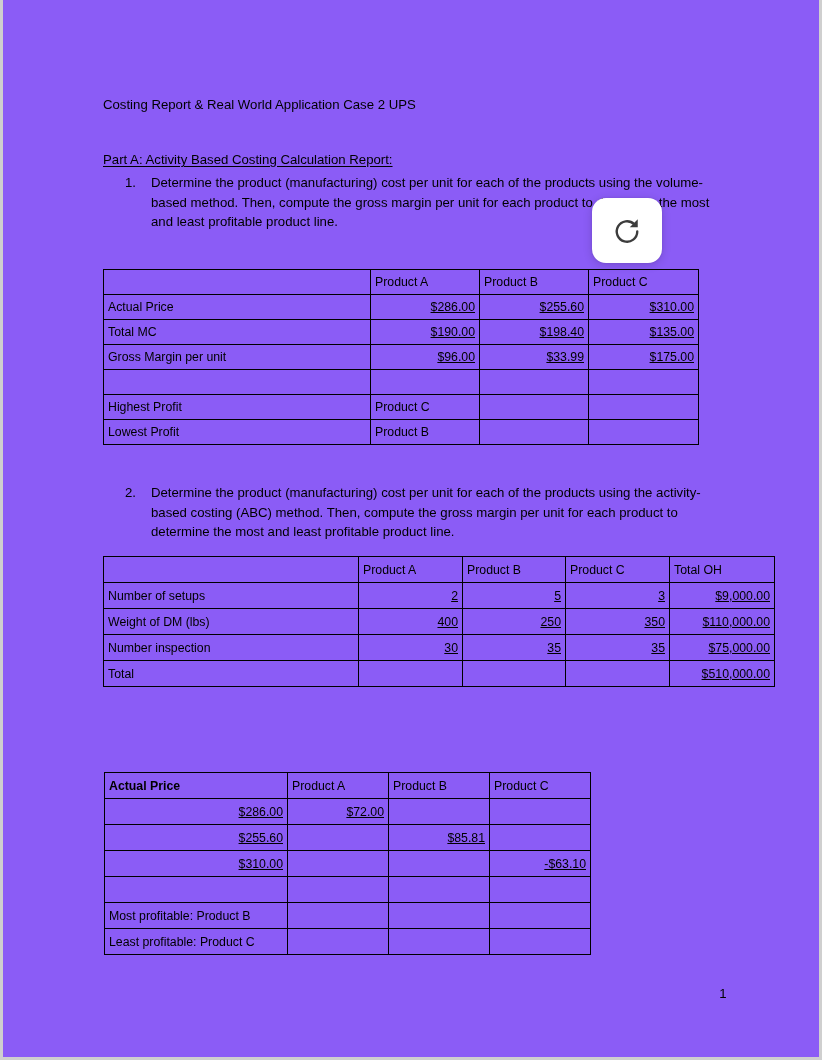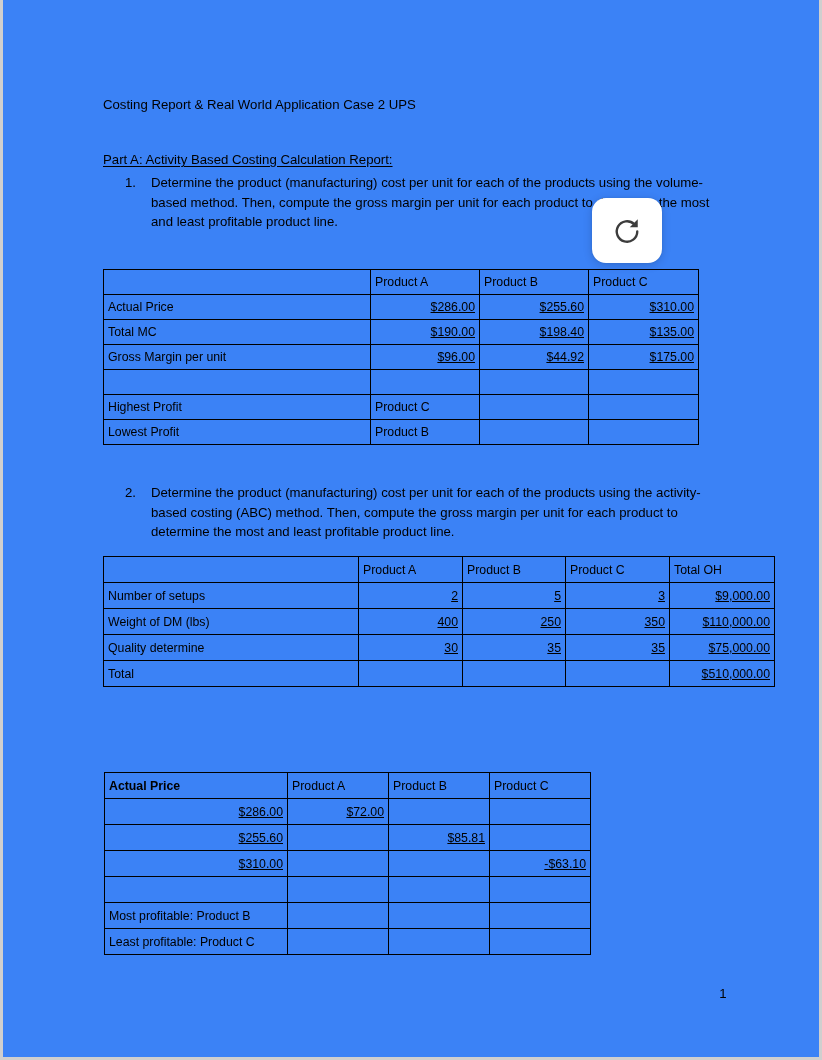--- a/index.html
+++ b/index.html
@@ -14,21 +14,21 @@
     color: #000000;
     -webkit-font-smoothing: antialiased;
   }
 
   
   #page {
     position: relative;
     width: 822px;
     height: 1060px;
     box-sizing: border-box;
-    background: #3b82f6;
+    background: #8b5cf6;
     border-left: 3px solid #cfcfcf;
     border-right: 3px solid #cfcfcf;
     border-bottom: 3px solid #cfcfcf;
     overflow: hidden;
   }
 
   
   .doc-title {
     position: absolute;
     left: 100px;
@@ -174,21 +174,21 @@
       </tr>
       <tr>
         <td class="c0 txt">Total MC</td>
         <td class="c1 num">$190.00</td>
         <td class="c2 num">$198.40</td>
         <td class="c3 num">$135.00</td>
       </tr>
       <tr>
         <td class="c0 txt">Gross Margin per unit</td>
         <td class="c1 num">$96.00</td>
-        <td class="c2 num">$44.92</td>
+        <td class="c2 num">$33.99</td>
         <td class="c3 num">$175.00</td>
       </tr>
       <tr class="spacer">
         <td class="c0 lite"></td>
         <td class="c1 lite"></td>
         <td class="c2 lite"></td>
         <td class="c3 lite"></td>
       </tr>
       <tr>
         <td class="c0 txt">Highest Profit</td>
@@ -227,21 +227,21 @@
         <td class="c4 num">$9,000.00</td>
       </tr>
       <tr>
         <td class="c0 txt">Weight of DM (lbs)</td>
         <td class="c1 num">400</td>
         <td class="c2 num">250</td>
         <td class="c3 num">350</td>
         <td class="c4 num">$110,000.00</td>
       </tr>
       <tr>
-        <td class="c0 txt">Quality determine</td>
+        <td class="c0 txt">Number inspection</td>
         <td class="c1 num">30</td>
         <td class="c2 num">35</td>
         <td class="c3 num">35</td>
         <td class="c4 num">$75,000.00</td>
       </tr>
       <tr>
         <td class="c0 txt">Total</td>
         <td class="c1 num"></td>
         <td class="c2 num"></td>
         <td class="c3 num"></td>

